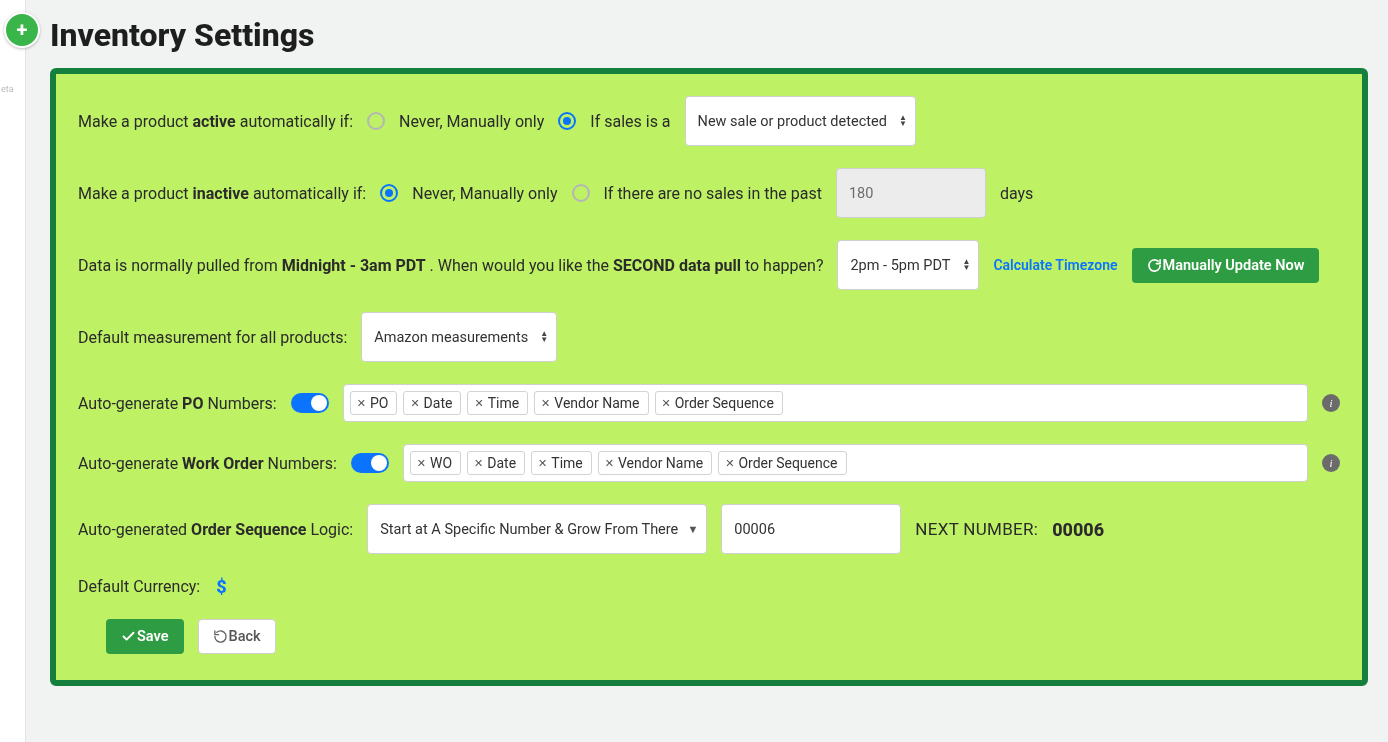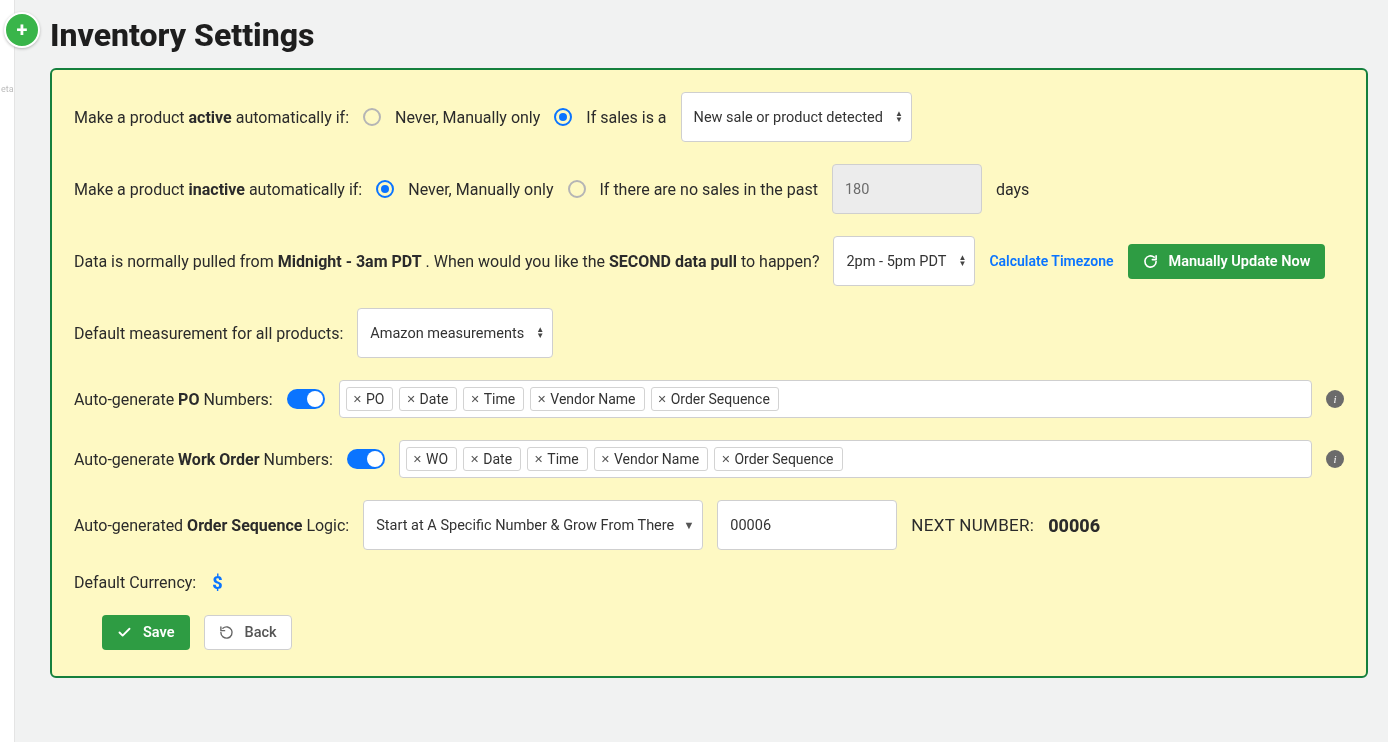--- a/index.html
+++ b/index.html
@@ -10,21 +10,21 @@
     color: #2b2b2b;
     font-size: 15px;
   }
   .page {
     position: relative;
     min-height: 742px;
   }
   .sidebar-rail {
     position: absolute;
     left: 0; top: 0; bottom: 0;
-    width: 15px;
+    width: 26px;
     background: #fff;
     border-right: 1px solid #e4e4e4;
   }
   .add-fab {
     position: absolute;
     left: 4px; top: 12px;
     width: 36px; height: 36px;
     border-radius: 50%;
     background: #39b54a;
     color: #fff;
@@ -39,22 +39,22 @@
     margin-left: 26px;
     padding: 10px 20px 20px 24px;
   }
   h1.title {
     margin: 6px 0 14px 0;
     font-size: 32px;
     font-weight: 800;
     color: #1e1e1e;
   }
   .card {
-    background: #fef9c3;
-    border: 2px solid #15803d;
+    background: #bef264;
+    border: 6px solid #15803d;
     border-radius: 6px;
     padding: 22px 22px 26px 22px;
   }
   .row {
     display: flex;
     align-items: center;
     flex-wrap: wrap;
     gap: 10px 14px;
     margin-bottom: 22px;
   }
@@ -107,21 +107,21 @@
 
   .link {
     color: #0a74ff;
     font-size: 14px;
     cursor: pointer;
     font-weight: 600;
   }
 
   .btn {
     display: inline-flex; align-items: center;
-    gap: 11px;
+    gap: 1px;
     border-radius: 4px;
     padding: 8px 14px;
     font-size: 14.5px;
     font-weight: 600;
     cursor: pointer;
     border: 1px solid transparent;
   }
   .btn-green { background: #2e9c43; color: #fff; }
   .btn-outline {
     background: #fff; color: #555;

